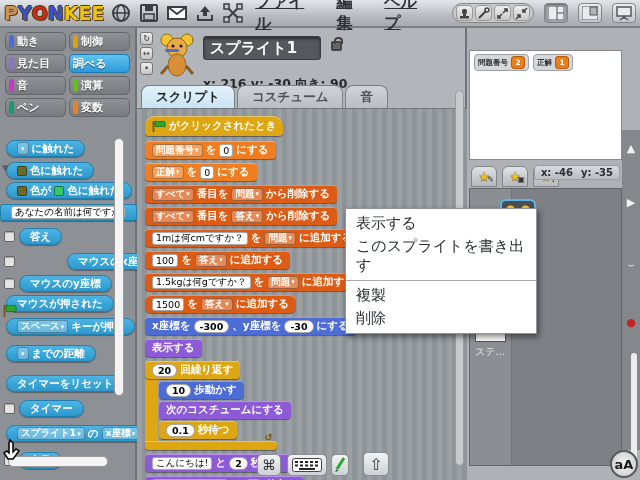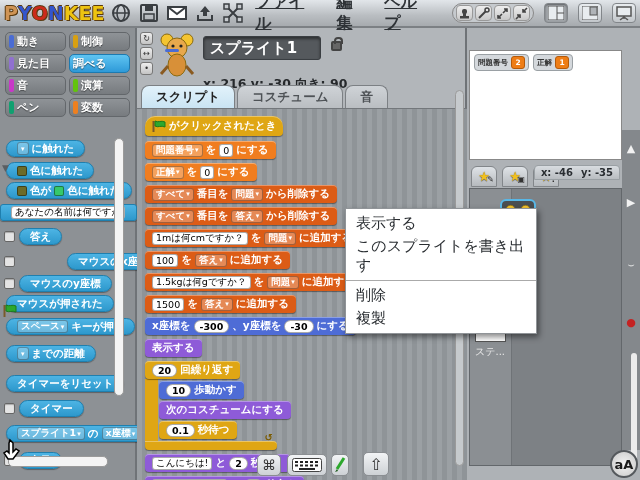--- a/index.html
+++ b/index.html
@@ -384,21 +384,21 @@
         <span>を</span>
         <span class="dd">答え</span>
         <span>に追加する</span>
       </div>
       <div class="block c-list" style="left: 8px; top: 164px;">
         <span class="in">1.5kgは何gですか？</span>
         <span>を</span>
         <span class="dd">問題</span>
         <span>に追加する</span>
       </div>
-      <div class="block c-list" style="left: 8px; top: 186px;">
+      <div class="block c-list" style="left: 8px; top: 186px; border-radius: 6px;">
         <span class="in">1500</span>
         <span>を</span>
         <span class="dd">答え</span>
         <span>に追加する</span>
       </div>
       <div class="block c-motion" style="left: 8px; top: 208px;">
         <span>x座標を</span>
         <span class="rn">-300</span>
         <span>、y座標を</span>
         <span class="rn">-30</span>
@@ -465,22 +465,22 @@
         <path d="M3 12 L1 15 L4 14 Z" fill="#1a5a1a"></path>
       </svg>
   </div>
   <div class="float-btn" style="left:226px;top:424px;width:26px;height:24px;font-size:16px;">⇧</div>
 </div>
 
 <div id="ctx-menu">
     <div class="ctx-item">表示する</div>
     <div class="ctx-item">このスプライトを書き出す</div>
     <div class="ctx-sep"></div>
+    <div class="ctx-item">複製</div>
     <div class="ctx-item">削除</div>
-    <div class="ctx-item">複製</div>
   </div>
 
 <div id="right-pane">
   <div id="stage"><span class="watcher">
         <span>問題番号</span>
         <span class="watcher-val">2</span>
       </span><span class="watcher">
         <span>正解</span>
         <span class="watcher-val">1</span>
       </span></div>

